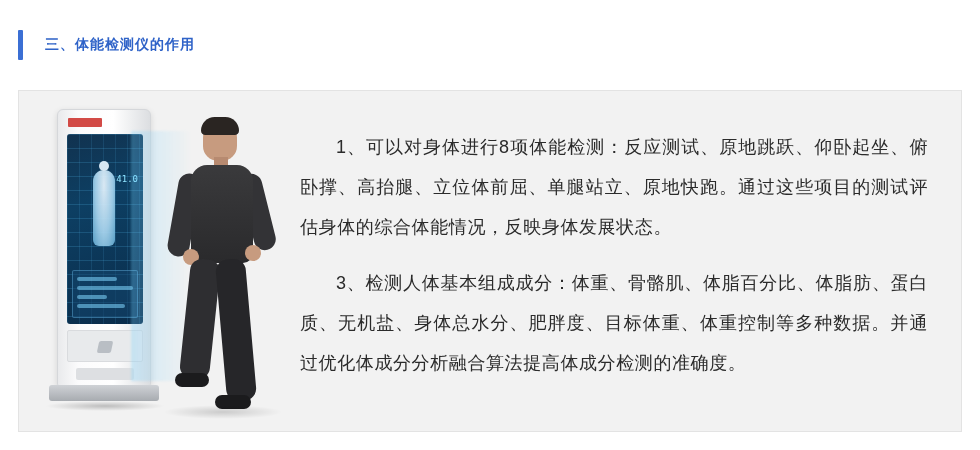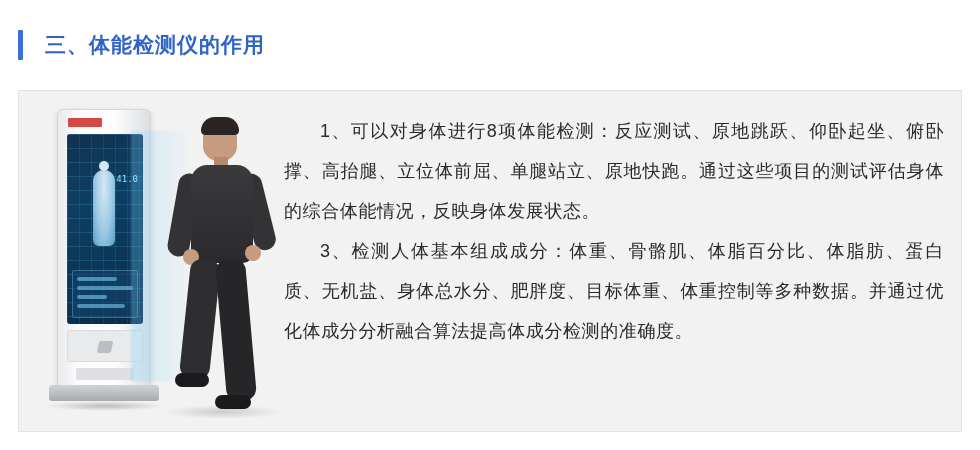--- a/index.html
+++ b/index.html
@@ -30,21 +30,21 @@
     height: 34px;
   }
   .heading-bar {
     width: 5px;
     height: 30px;
     background: #3b6fd4;
     border-radius: 1px;
     margin-right: 22px;
   }
   .heading-text {
-    font-size: 21px;
+    font-size: 14px;
     font-weight: bold;
     color: #2f63c8;
     letter-spacing: 1px;
     white-space: nowrap;
   }
 
   
   .panel {
     position: absolute;
     left: 18px;
@@ -354,21 +354,21 @@
     left: 265px;
     top: 20px;
     width: 660px;
     color: #2b2b2b;
     font-size: 18px;
     line-height: 40px;
     letter-spacing: 0.6px;
     text-align: justify;
   }
   .para {
-    margin: 0;
+    margin: 16px;
     text-indent: 2em;
   }
 </style>
 </head>
 <body>
 
 <div class="page">
 
   <div class="heading">
     <div class="heading-bar"></div>

